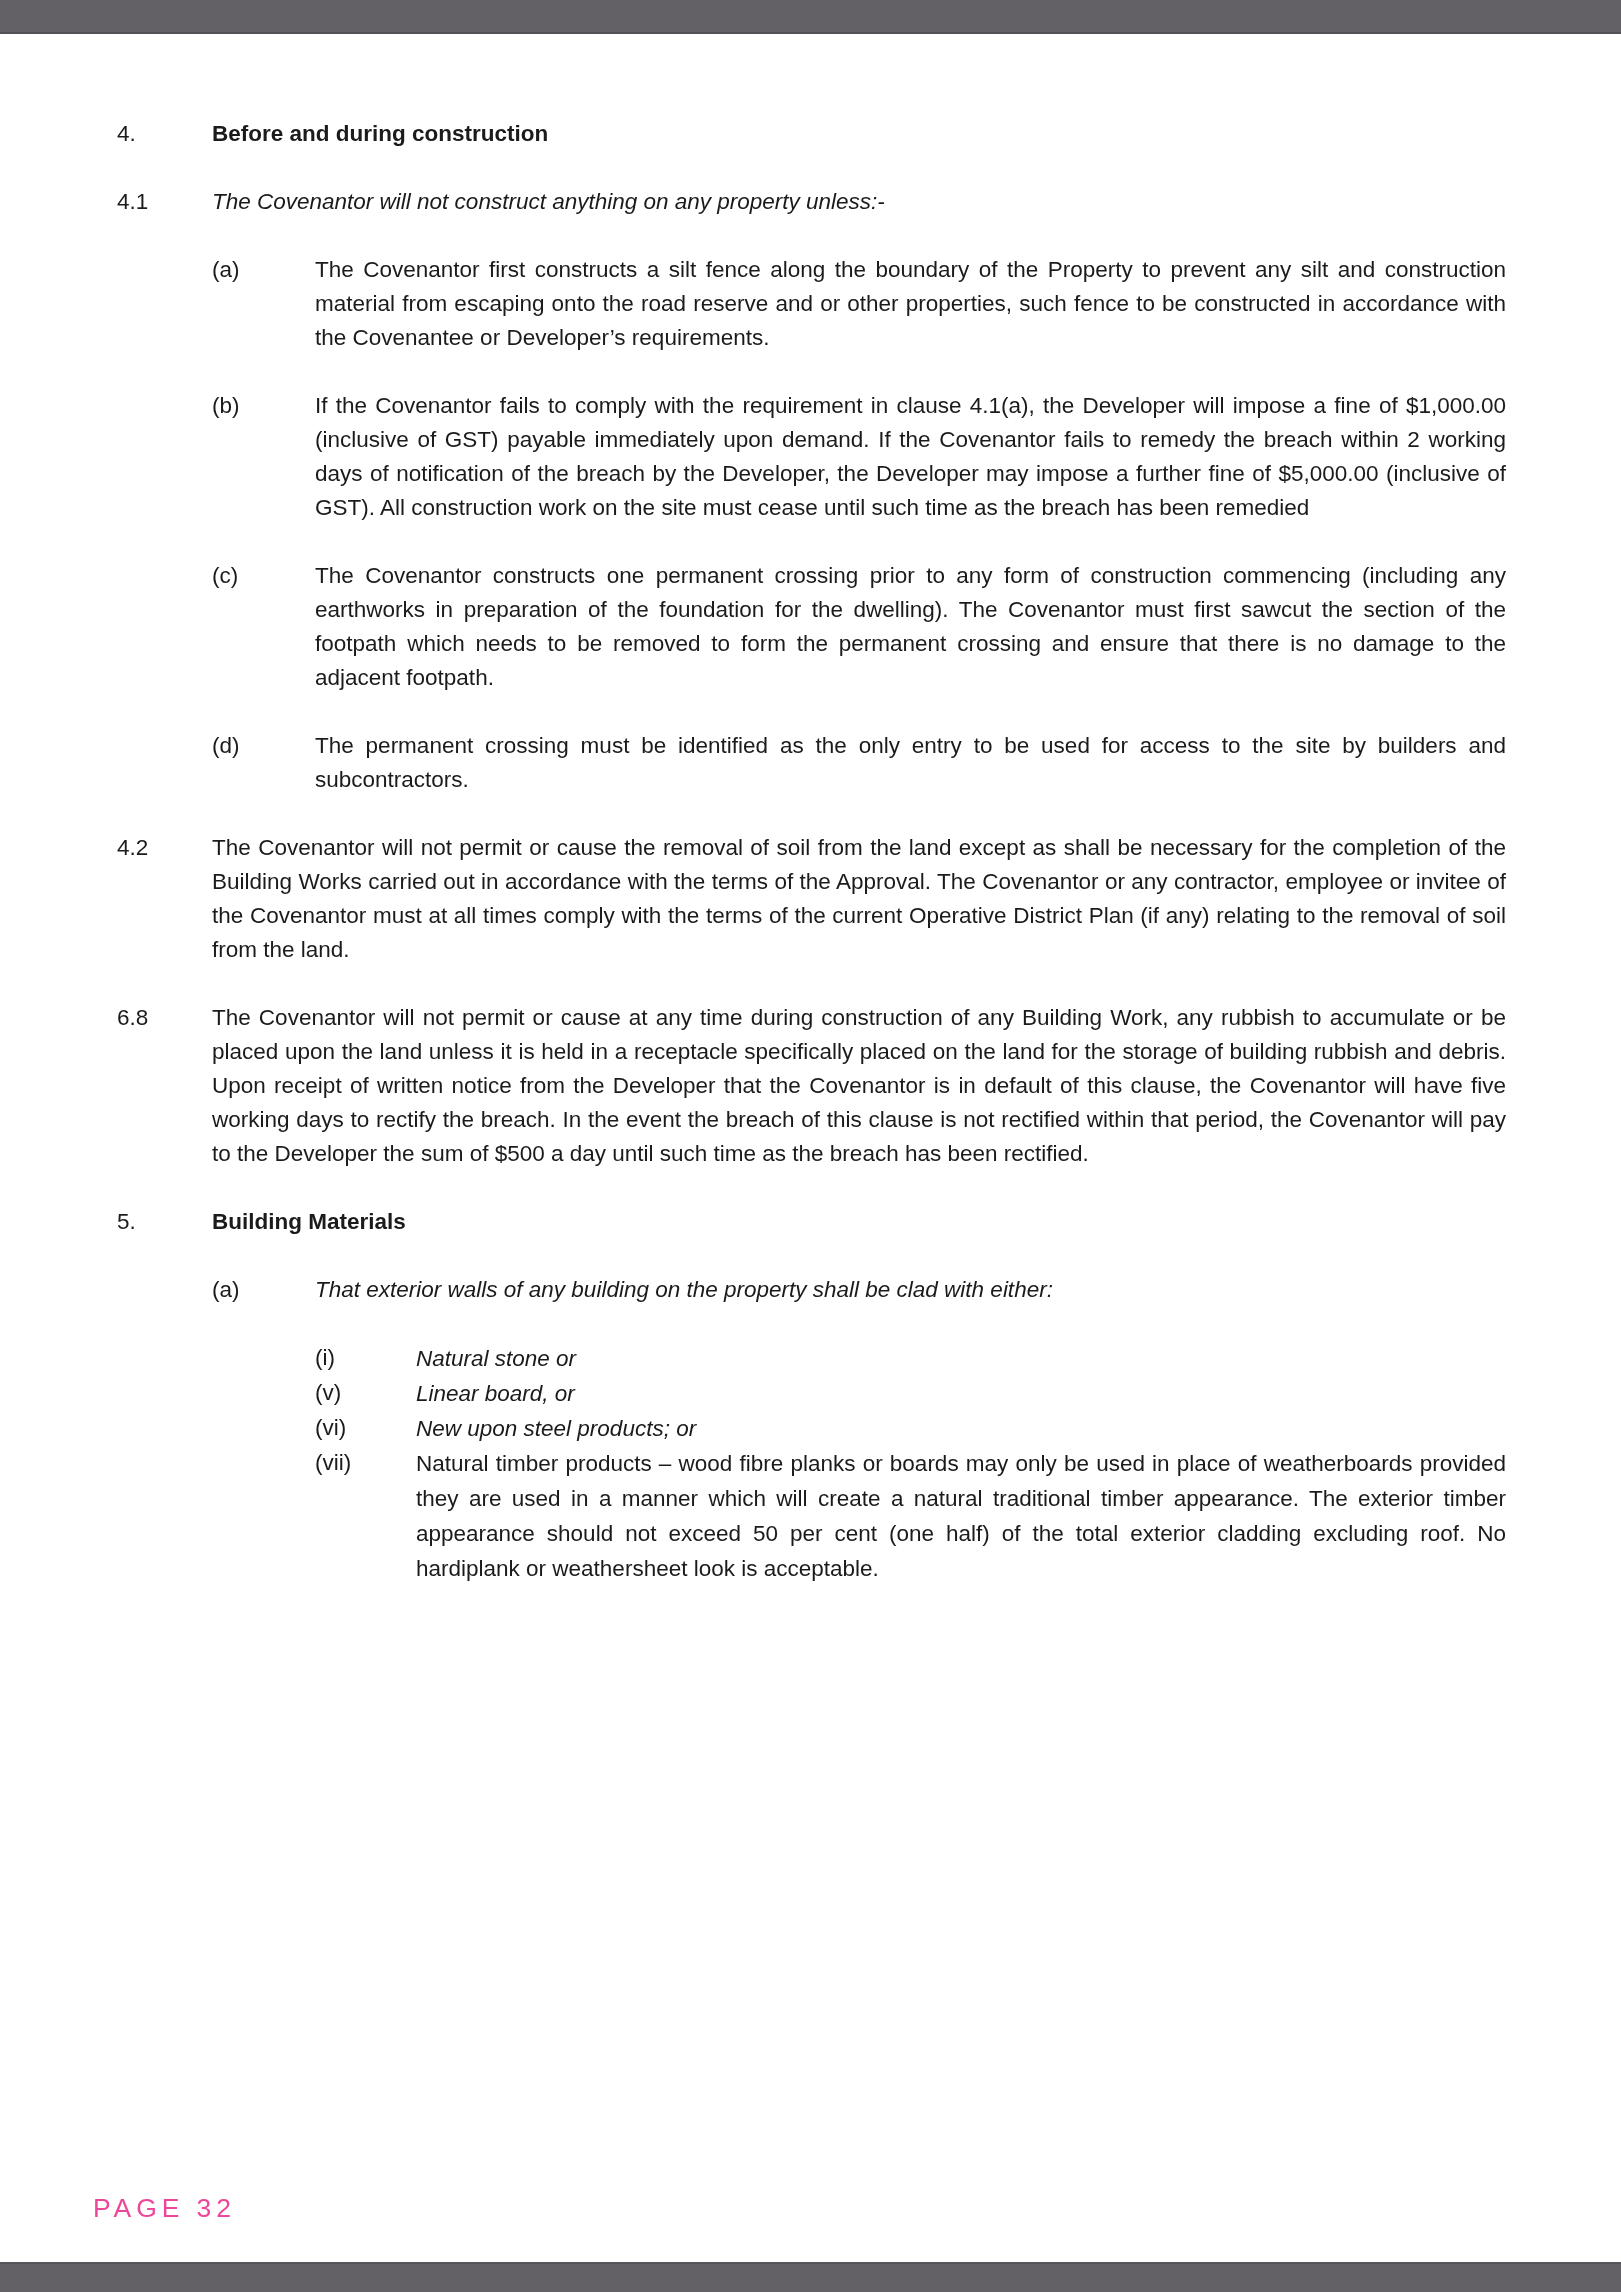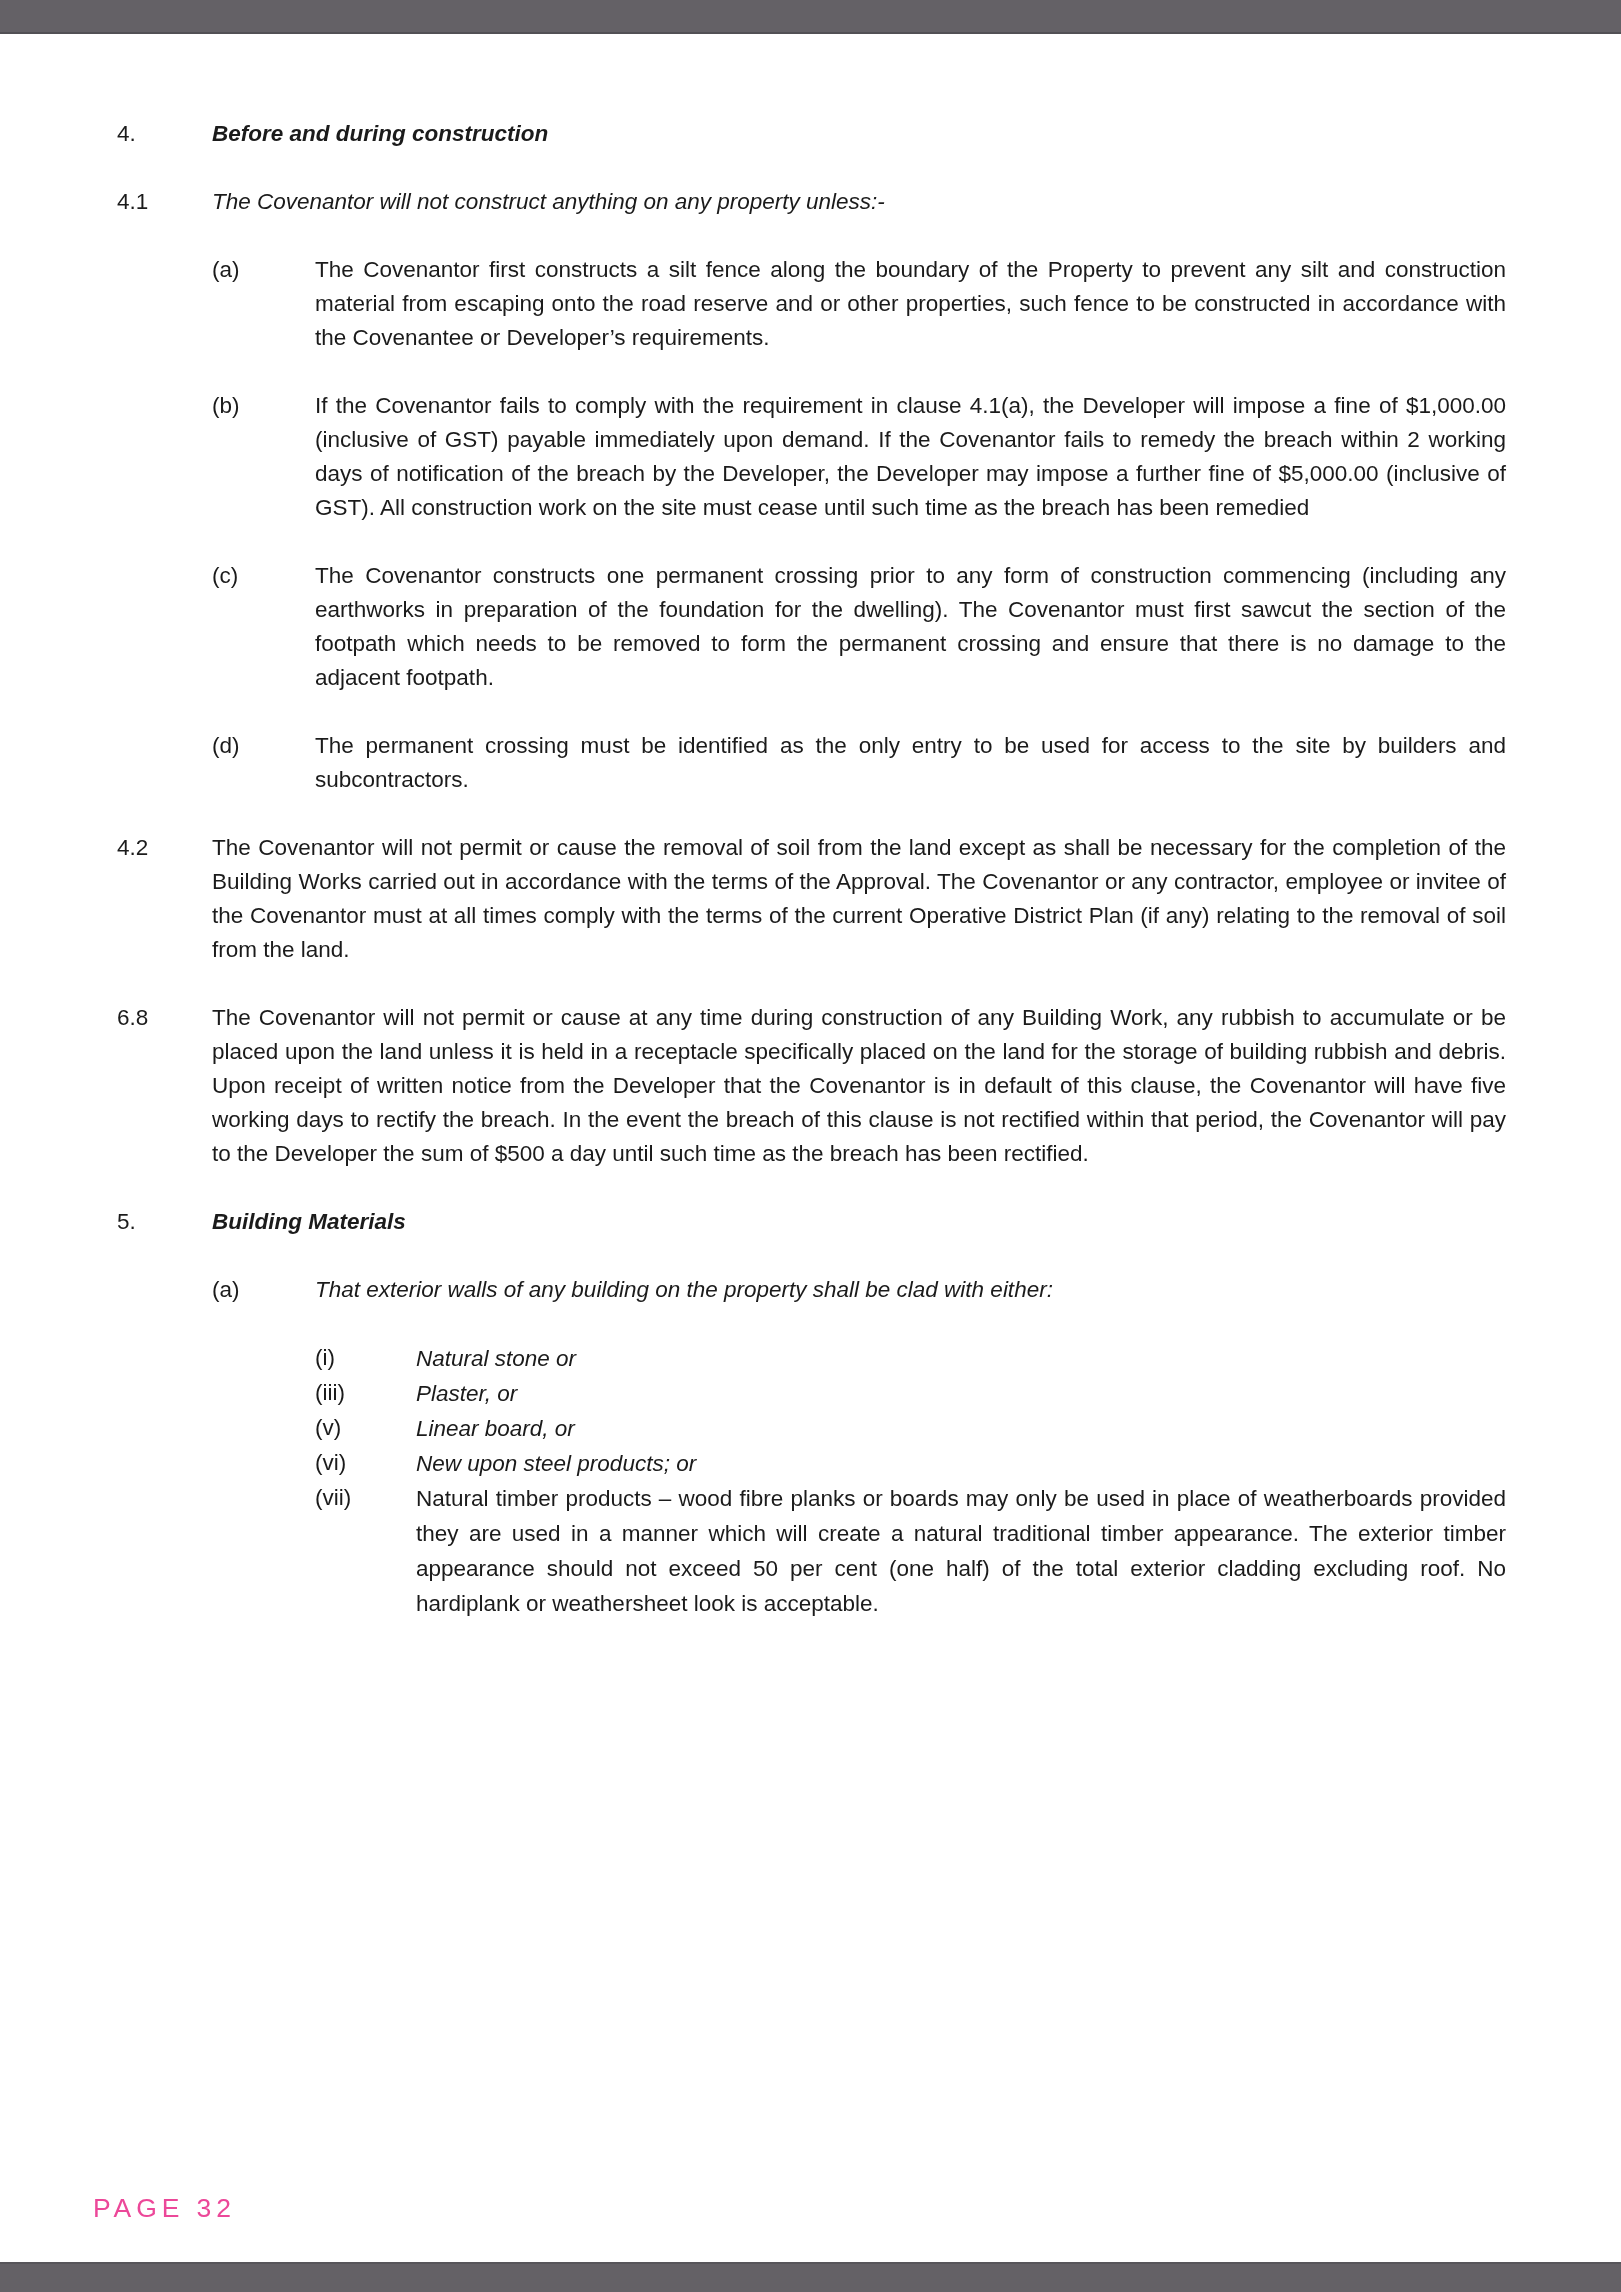--- a/index.html
+++ b/index.html
@@ -52,21 +52,20 @@
   .l3 { margin-left: 198px; margin-bottom: 0; }
   .l3 .marker { width: 101px; }
   .txt {
     flex: 1 1 auto;
     text-align: justify;
   }
   .txt.left { text-align: left; font-style: italic; }
   .heading .txt, .heading .marker-title {
     font-weight: bold;
     text-align: left;
-    font-style: italic;
   }
   .list-block {
     margin-bottom: 0;
   }
   .l3 .txt { line-height: 35px; }
   .page-label {
     position: absolute;
     left: 93px;
     bottom: 69px;
     font-size: 26.5px;
@@ -132,24 +131,20 @@
     <div class="row l2">
       <span class="marker">(a)</span>
       <span class="txt left">That exterior walls of any building on the property shall be clad with either:</span>
     </div>
 
     <div class="row l3 list-block">
       <span class="marker">(i)</span>
       <span class="txt left">Natural stone or</span>
     </div>
     <div class="row l3 list-block">
-      <span class="marker">(iii)</span>
-      <span class="txt left">Plaster, or</span>
-    </div>
-    <div class="row l3 list-block">
       <span class="marker">(v)</span>
       <span class="txt left">Linear board, or</span>
     </div>
     <div class="row l3 list-block">
       <span class="marker">(vi)</span>
       <span class="txt left">New upon steel products; or</span>
     </div>
     <div class="row l3 list-block">
       <span class="marker">(vii)</span>
       <span class="txt">Natural timber products – wood fibre planks or boards may only be used in place of weatherboards provided they are used in a manner which will create a natural traditional timber appearance. The exterior timber appearance should not exceed 50 per cent (one half) of the total exterior cladding excluding roof. No hardiplank or weathersheet look is acceptable.</span>

